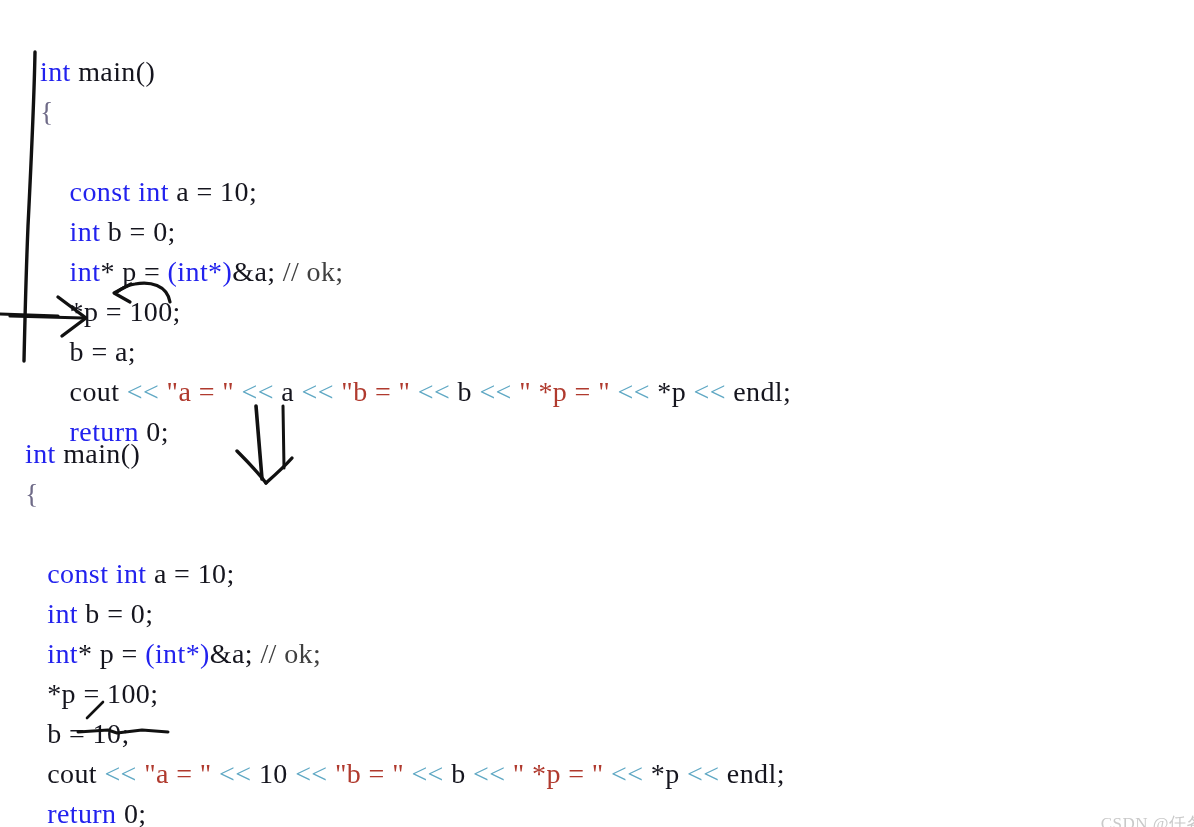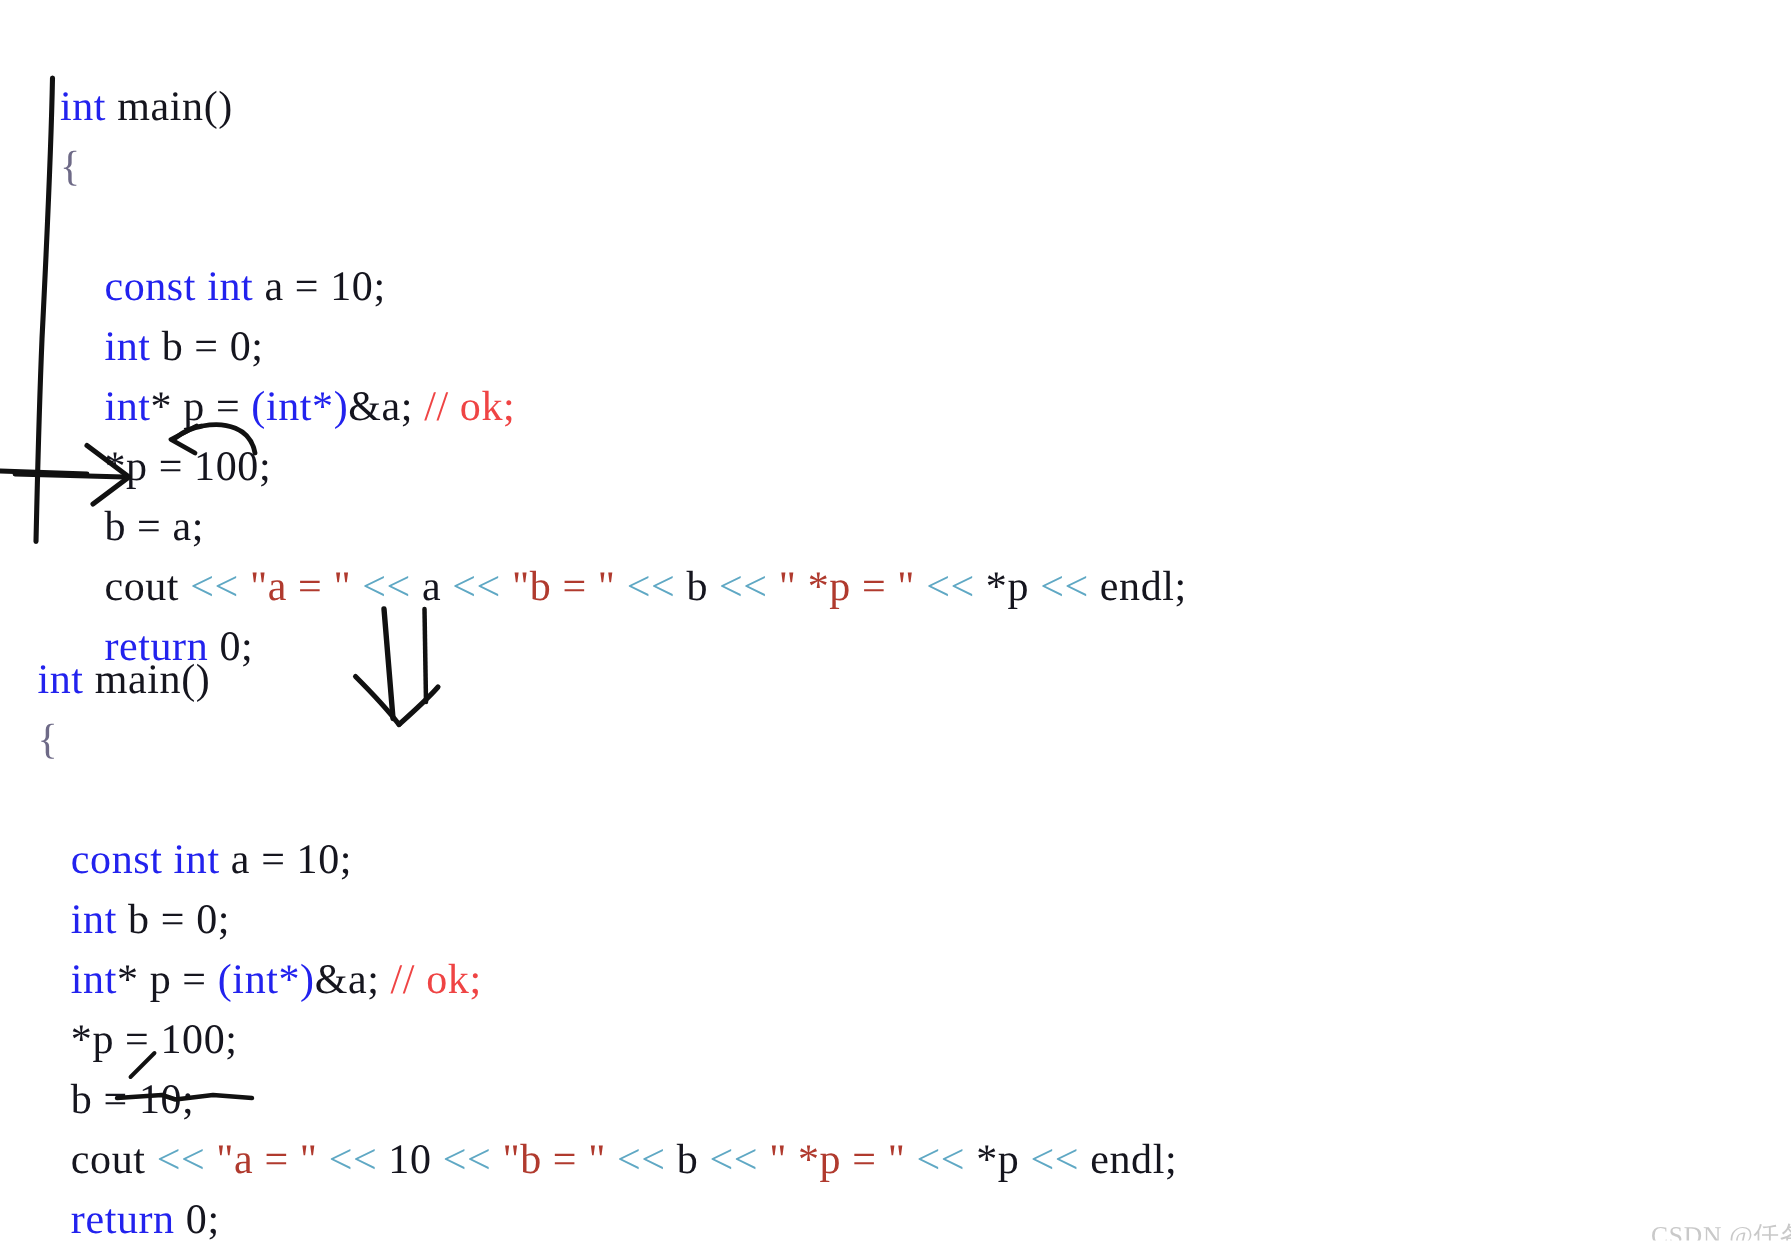--- a/index.html
+++ b/index.html
@@ -35,21 +35,21 @@
 
   #block-1 { left: 40px; top: 36px; }
   #block-2 { left: 25px; top: 418px; }
 
   .ln { display: block; height: 40px; white-space: pre; }
 
   .kw   { color: #2222ee; }
   .id   { color: #15151e; }
   .num  { color: #15151e; text-align: right; }
   .str  { color: #b03a2e; }
-  .cmt  { color: #ef4444; margin-top: 36px; }
+  .cmt  { color: #404040; margin-top: 36px; }
   .op   { color: #5fa8c4; }
   .brace{ color: #6e6a87; }
   .punc { color: #15151e; }
 
   
   #ink {
     position: absolute;
     left: 0; top: 0;
     width: 1194px;
     height: 827px;

